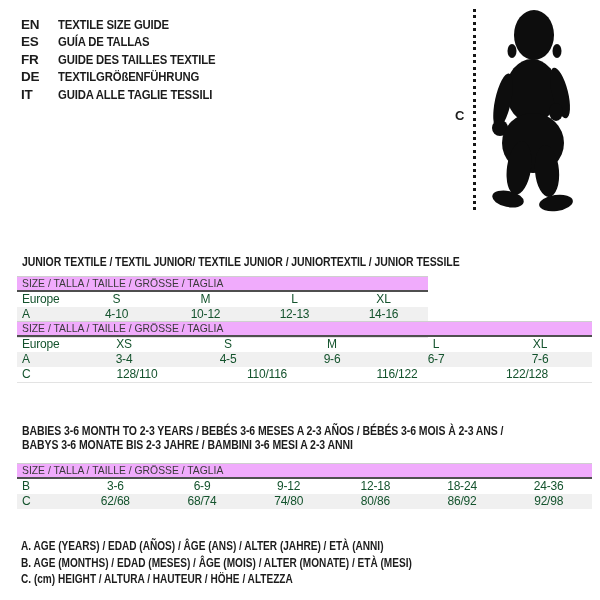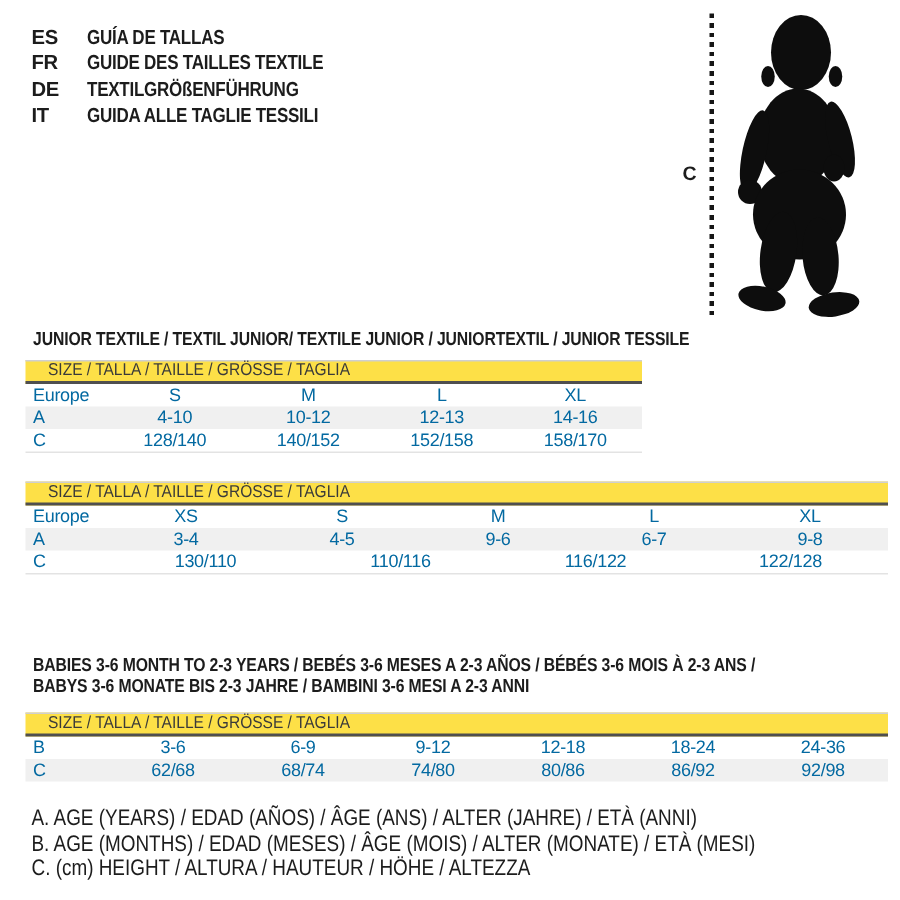--- a/index.html
+++ b/index.html
@@ -17,44 +17,48 @@
   
   .height-line{position:absolute;left:473px;top:9px;width:3px;height:201px;
     background:repeating-linear-gradient(to bottom,#161616 0 3px,transparent 3px 6.4px);}
   .figure-label{position:absolute;left:455px;top:108px;font-size:13px;font-weight:700;}
   .silhouette{position:absolute;left:486px;top:8px;}
 
   
   .section{position:absolute;}
   .sec1{left:17px;top:219px;width:411px;}
   .sec2{left:17px;top:321px;width:575px;}
-  .sec3{left:17px;top:436px;width:575px;}
+  .sec3{left:17px;top:424px;width:575px;}
   .tbl-title{font-size:12.5px;font-weight:700;line-height:14px;margin-left:5px;letter-spacing:-0.1px;}
-  .mb7{margin-bottom:7px;} .mb9{margin-bottom:9px;} .mb11{margin-bottom:11px;}
+  .mb7{margin-bottom:7px;margin-top:36px;} .mb9{margin-bottom:9px;} .mb11{margin-bottom:11px;}
   .subA{font-size:8.5px;vertical-align:-2px;}
 
   .size-table{width:100%;}
-  .band{height:13px;line-height:13px;background:#fde047;border-top:1px solid #cfcfcf;
-    border-bottom:2px solid #4f4f4f;padding-left:15px;font-size:11.5px;color:#3a3a3a;}
-  .trow{display:flex;height:15px;line-height:15px;font-size:12px;color:#0369a1;letter-spacing:-0.2px;}
+  .band{height:13px;line-height:13px;background:#f0abfc;border-top:1px solid #cfcfcf;
+    border-bottom:2px solid #4f4f4f;padding-left:5px;font-size:11.5px;color:#3a3a3a;}
+  .trow{display:flex;height:15px;line-height:15px;font-size:12px;color:#14532d;letter-spacing:-0.2px;}
   .trow.shaded{background:#f0f0f0;}
   .trow.lastlight{border-bottom:1px solid #e3e3e3;}
   .tlabel{width:50px;padding-left:5px;}
   .tcell{flex:1;text-align:center;}
 
   
   .footnotes{position:absolute;left:21px;top:538px;}
-  .footnote{height:16.5px;line-height:16.5px;font-size:15px;font-weight:400;}
+  .footnote{height:16.5px;line-height:16.5px;font-size:12px;font-weight:700;}
 </style>
 </head>
 <body>
 
 <div class="page">
 
   <div class="lang-block">
+    <div class="lang-row">
+      <span class="lang-code">EN</span>
+      <span class="cond">TEXTILE SIZE GUIDE</span>
+    </div>
     <div class="lang-row">
       <span class="lang-code">ES</span>
       <span class="cond">GUÍA DE TALLAS</span>
     </div>
     <div class="lang-row">
       <span class="lang-code">FR</span>
       <span class="cond">GUIDE DES TAILLES TEXTILE</span>
     </div>
     <div class="lang-row">
       <span class="lang-code">DE</span>
@@ -124,25 +128,25 @@
         <span class="tcell">M</span>
         <span class="tcell">L</span>
         <span class="tcell">XL</span>
       </div>
       <div class="trow shaded">
         <span class="tlabel">A</span>
         <span class="tcell">3-4</span>
         <span class="tcell">4-5</span>
         <span class="tcell">9-6</span>
         <span class="tcell">6-7</span>
-        <span class="tcell">9-8</span>
+        <span class="tcell">7-6</span>
       </div>
       <div class="trow lastlight">
         <span class="tlabel">C</span>
-        <span class="tcell">130/110</span>
+        <span class="tcell">128/110</span>
         <span class="tcell">110/116</span>
         <span class="tcell">116/122</span>
         <span class="tcell">122/128</span>
       </div>
     </div>
   </div>
 
   <div class="section sec3">
     <div class="tbl-title"><span class="cond">BABIES 3-6 MONTH TO 2-3 YEARS / BEBÉS 3-6 MESES A 2-3 AÑOS / BÉBÉS 3-6 MOIS À 2-3 ANS /</span></div>
     <div class="tbl-title mb11"><span class="cond">BABYS 3-6 MONATE BIS 2-3 JAHRE / BAMBINI 3-6 MESI A 2-3 ANNI</span></div>

